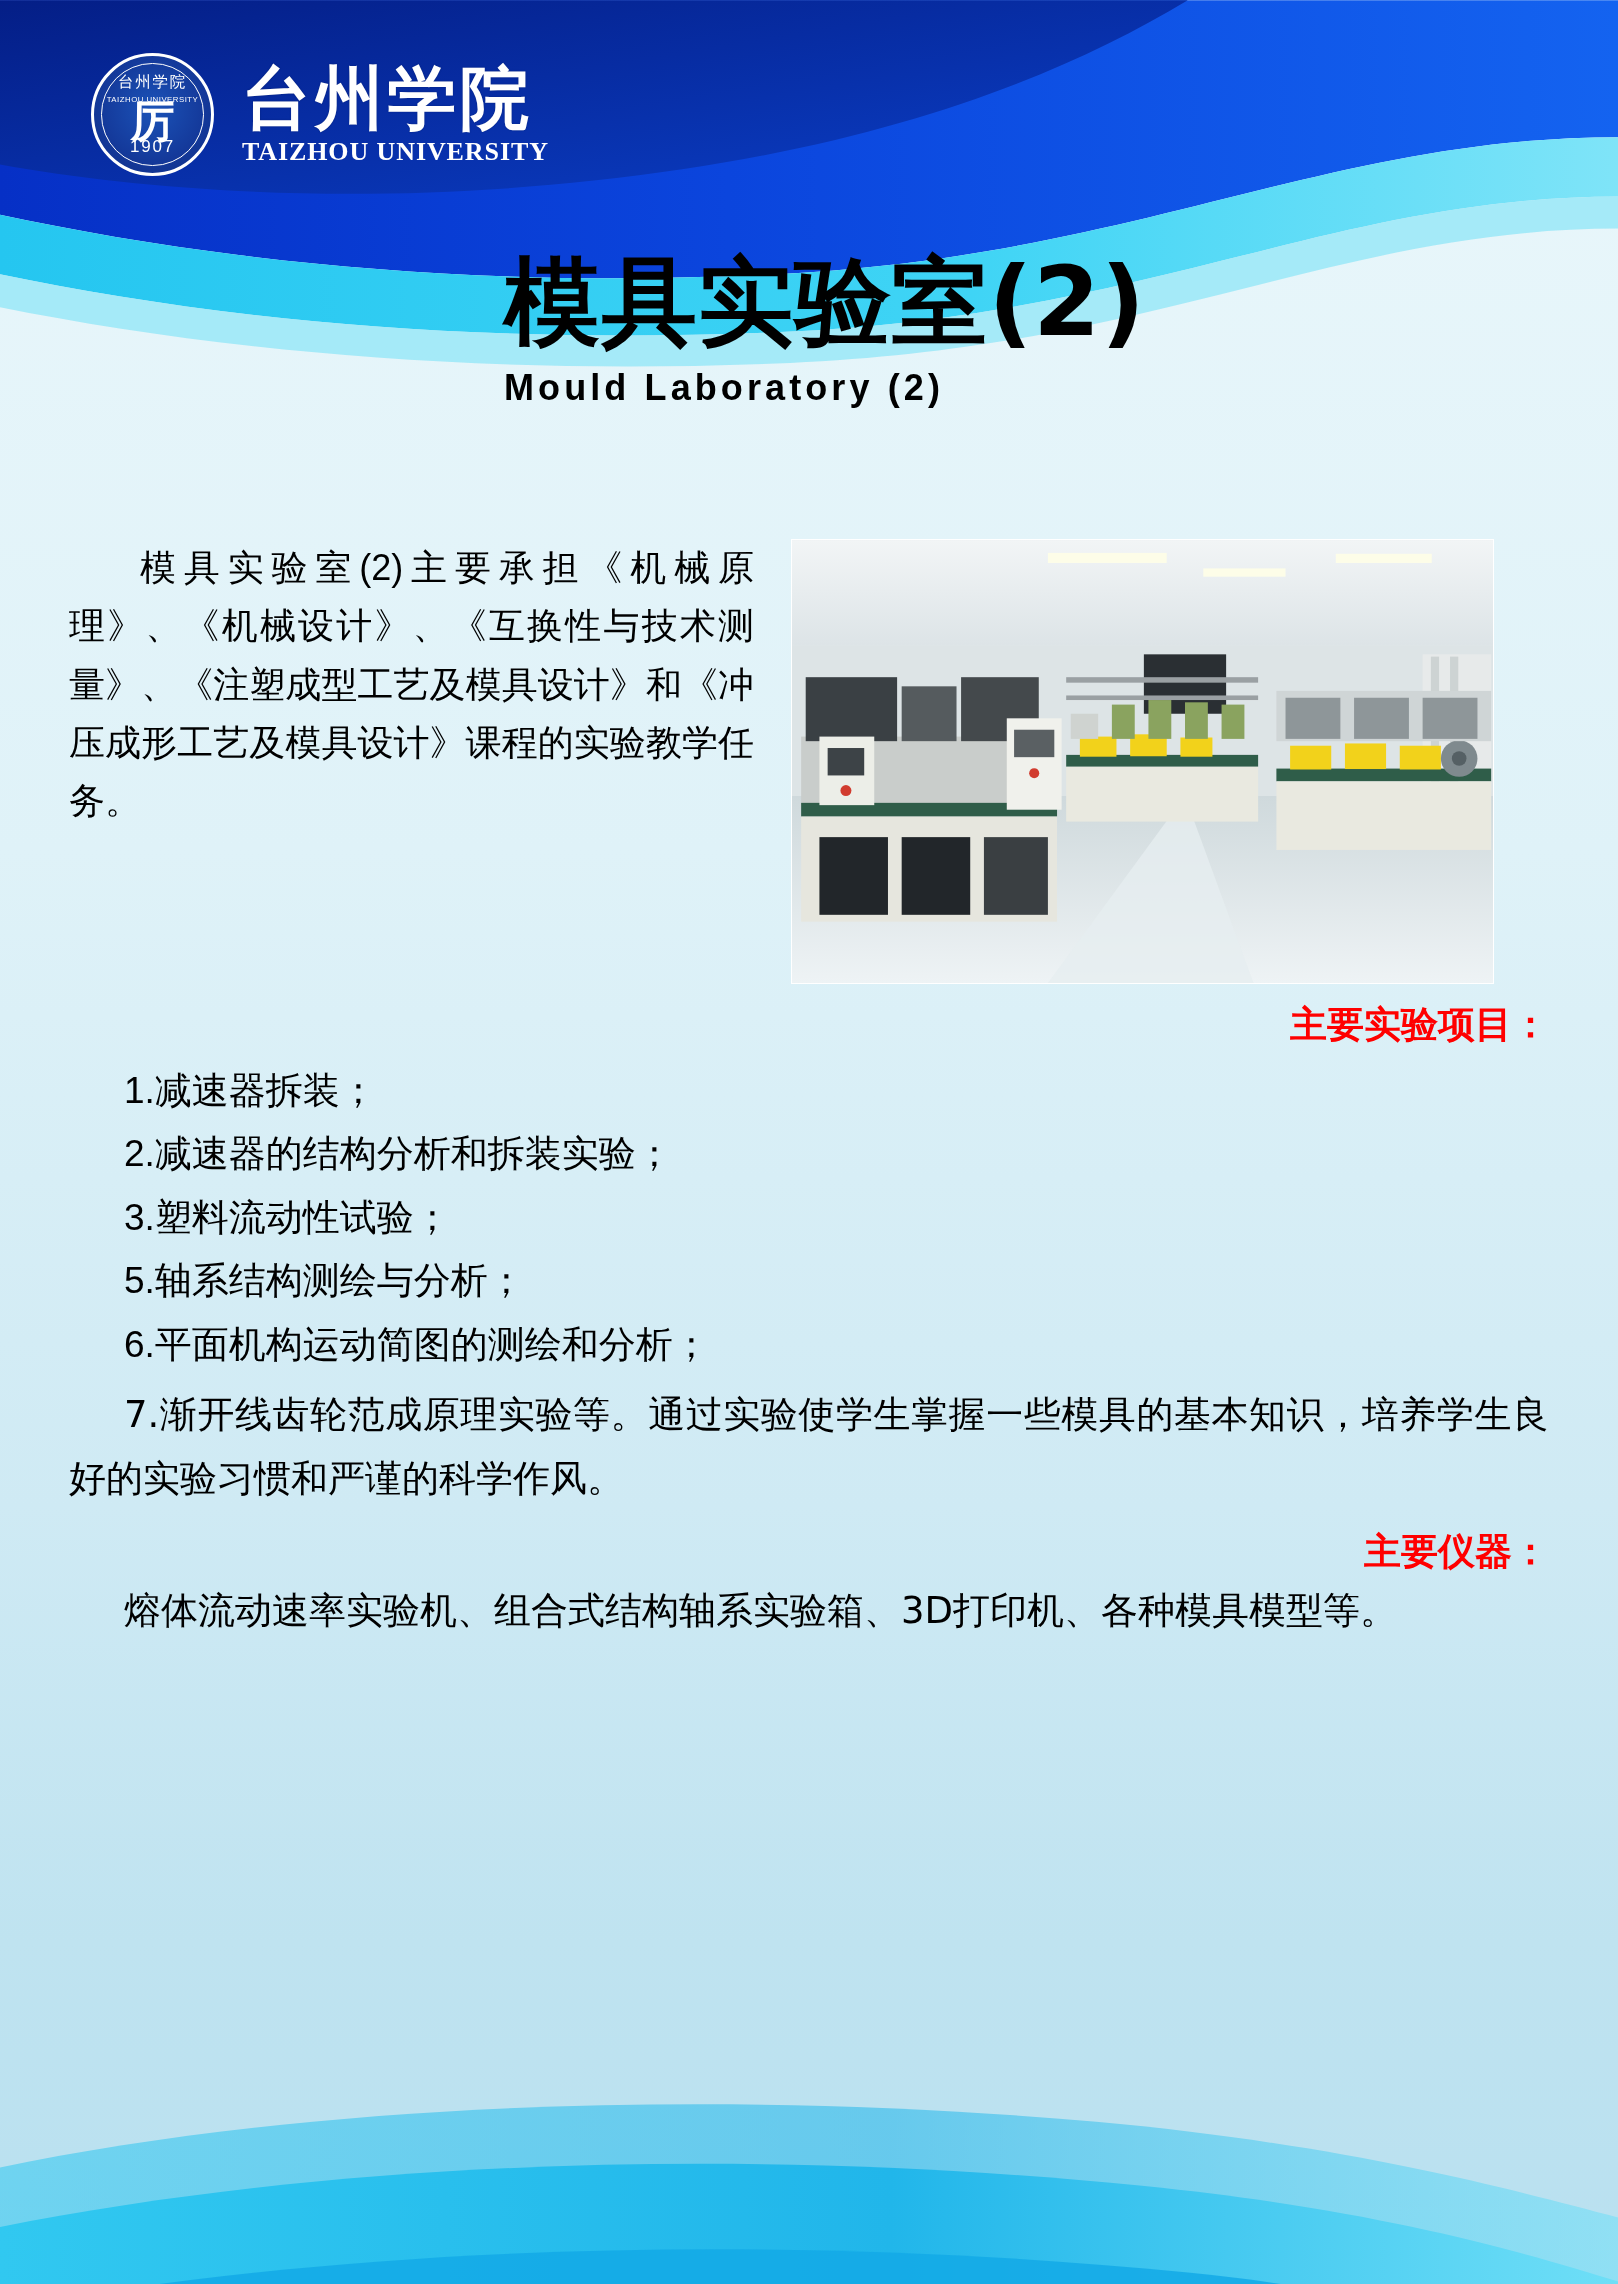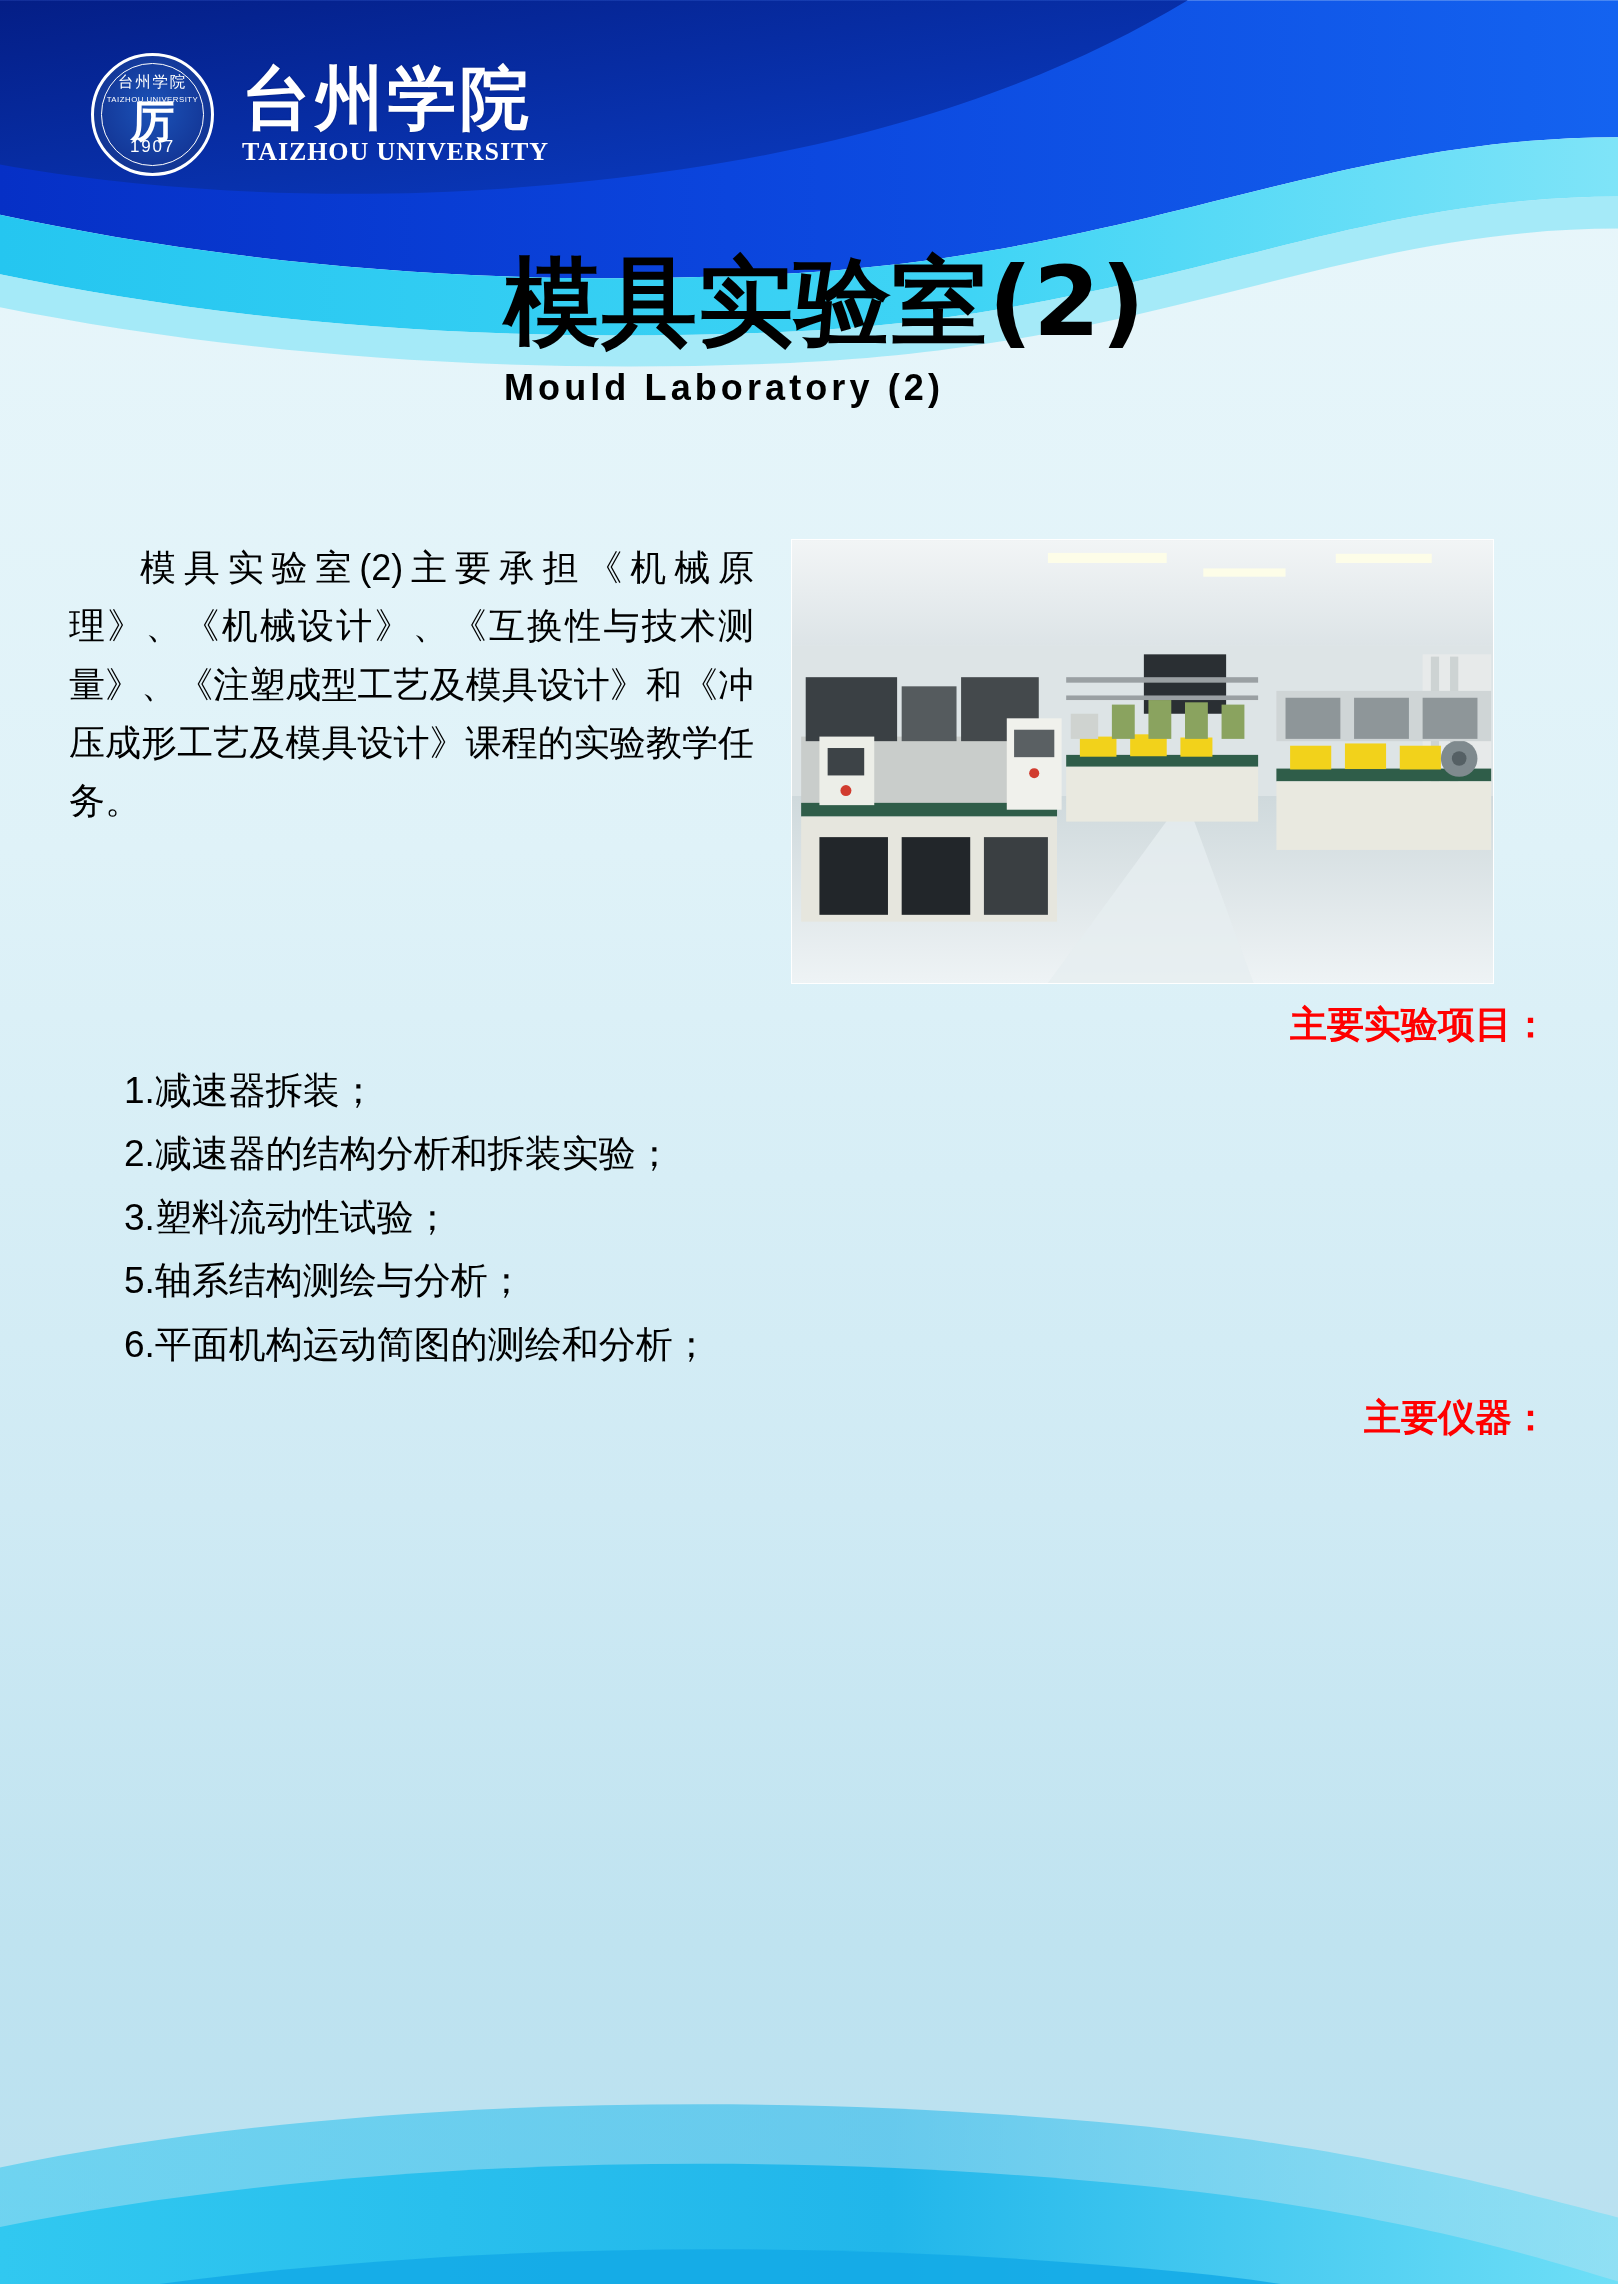--- a/index.html
+++ b/index.html
@@ -348,22 +348,24 @@
     <div class="section-head">主要实验项目：</div>
 
     <div class="list">
       <div class="list-item">1.减速器拆装；</div>
       <div class="list-item">2.减速器的结构分析和拆装实验；</div>
       <div class="list-item">3.塑料流动性试验；</div>
       <div class="list-item">5.轴系结构测绘与分析；</div>
       <div class="list-item">6.平面机构运动简图的测绘和分析；</div>
     </div>
 
+    <div class="para para-tight">7.渐开线齿轮范成原理实验等。通过实验使学生掌握一些模具的基本知识，培养学生良好的实验习惯和严谨的科学作风。</div>
 
     <div class="section-head">主要仪器：</div>
+    <div class="para">熔体流动速率实验机、组合式结构轴系实验箱、3D打印机、各种模具模型等。</div>
 
   </div>
 
   <div class="footer-bg">
     <svg width="1619" height="457" viewBox="0 0 3544 1000" xmlns="http://www.w3.org/2000/svg">
       <defs>
         <linearGradient id="fcyan" x1="0" y1="0" x2="1" y2="0">
           <stop offset="0%" stop-color="#31c8f0"></stop>
           <stop offset="55%" stop-color="#21b6ea"></stop>
           <stop offset="100%" stop-color="#6fdff7"></stop>

